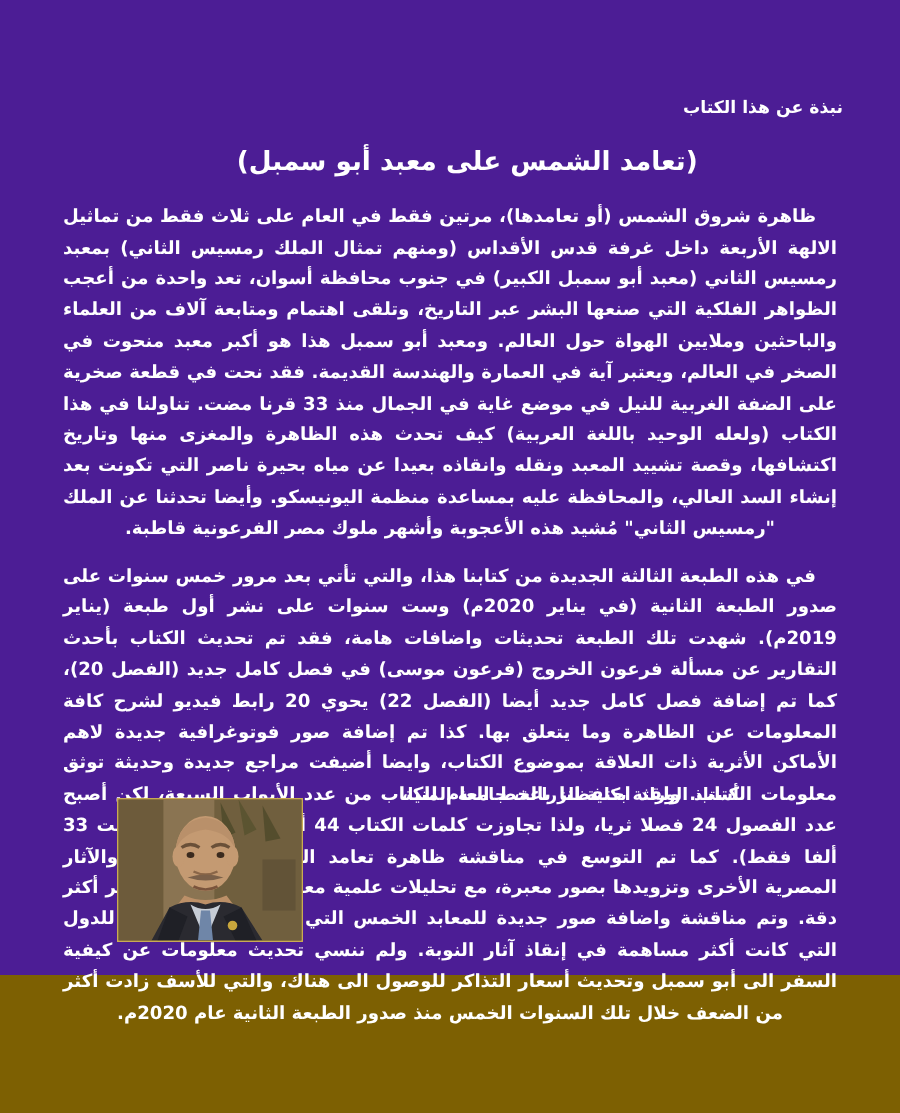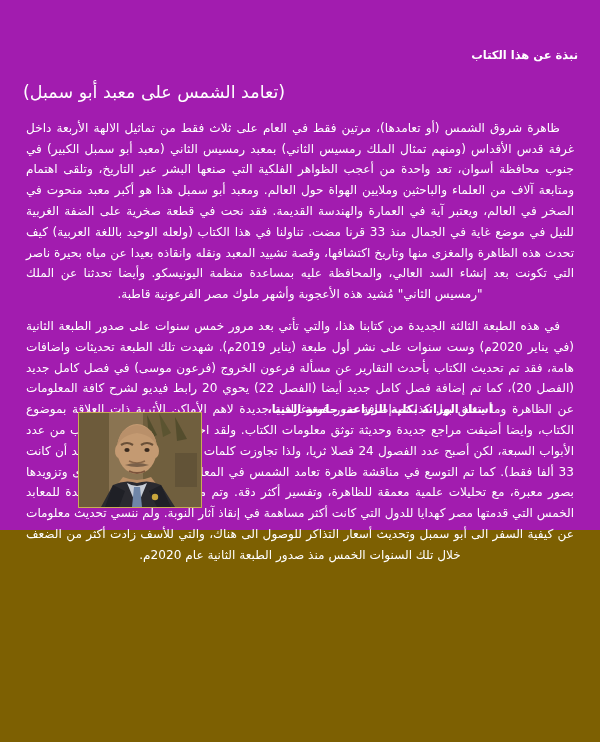--- a/index.html
+++ b/index.html
@@ -11,58 +11,58 @@
     width: 600px;
     height: 742px;
     background: #7d6002;
     font-family: "DejaVu Sans", "Liberation Sans", sans-serif;
     color: #ffffff;
     overflow: hidden;
     position: relative;
   }
   .page {
     width: 600px;
-    height: 530px;
+    height: 650px;
     box-sizing: border-box;
-    padding: 0;
+    padding: 16px;
     position: relative;
-    background: #a21caf;
+    background: #4c1d95;
   }
   .header-strip {
     padding: 44px 22px 0 22px;
     text-align: right;
   }
   .header-label {
     display: inline-block;
     font-size: 11.5px;
     font-weight: bold;
     letter-spacing: 0px;
     color: #ffffff;
     line-height: 1.2;
   }
   .book-title {
     margin-top: 18px;
-    text-align: left;
+    text-align: center;
     font-size: 17.5px;
-    font-weight: normal;
+    font-weight: bold;
     color: #ffffff;
     letter-spacing: 0px;
     line-height: 1.3;
     margin-left: 23px;
   }
   .body-wrap {
     padding: 14px 26px 0 26px;
   }
   p.para {
     margin: 0 0 11px 0;
     font-size: 12.1px;
     line-height: 1.72;
     text-align: justify;
     text-align-last: center;
-    font-weight: normal;
+    font-weight: bold;
     color: #ffffff;
     text-indent: 14px;
     -webkit-font-smoothing: antialiased;
   }
   p.para:last-child {
     margin-bottom: 0;
   }
   .author-block {
     position: absolute;
     left: 0;

